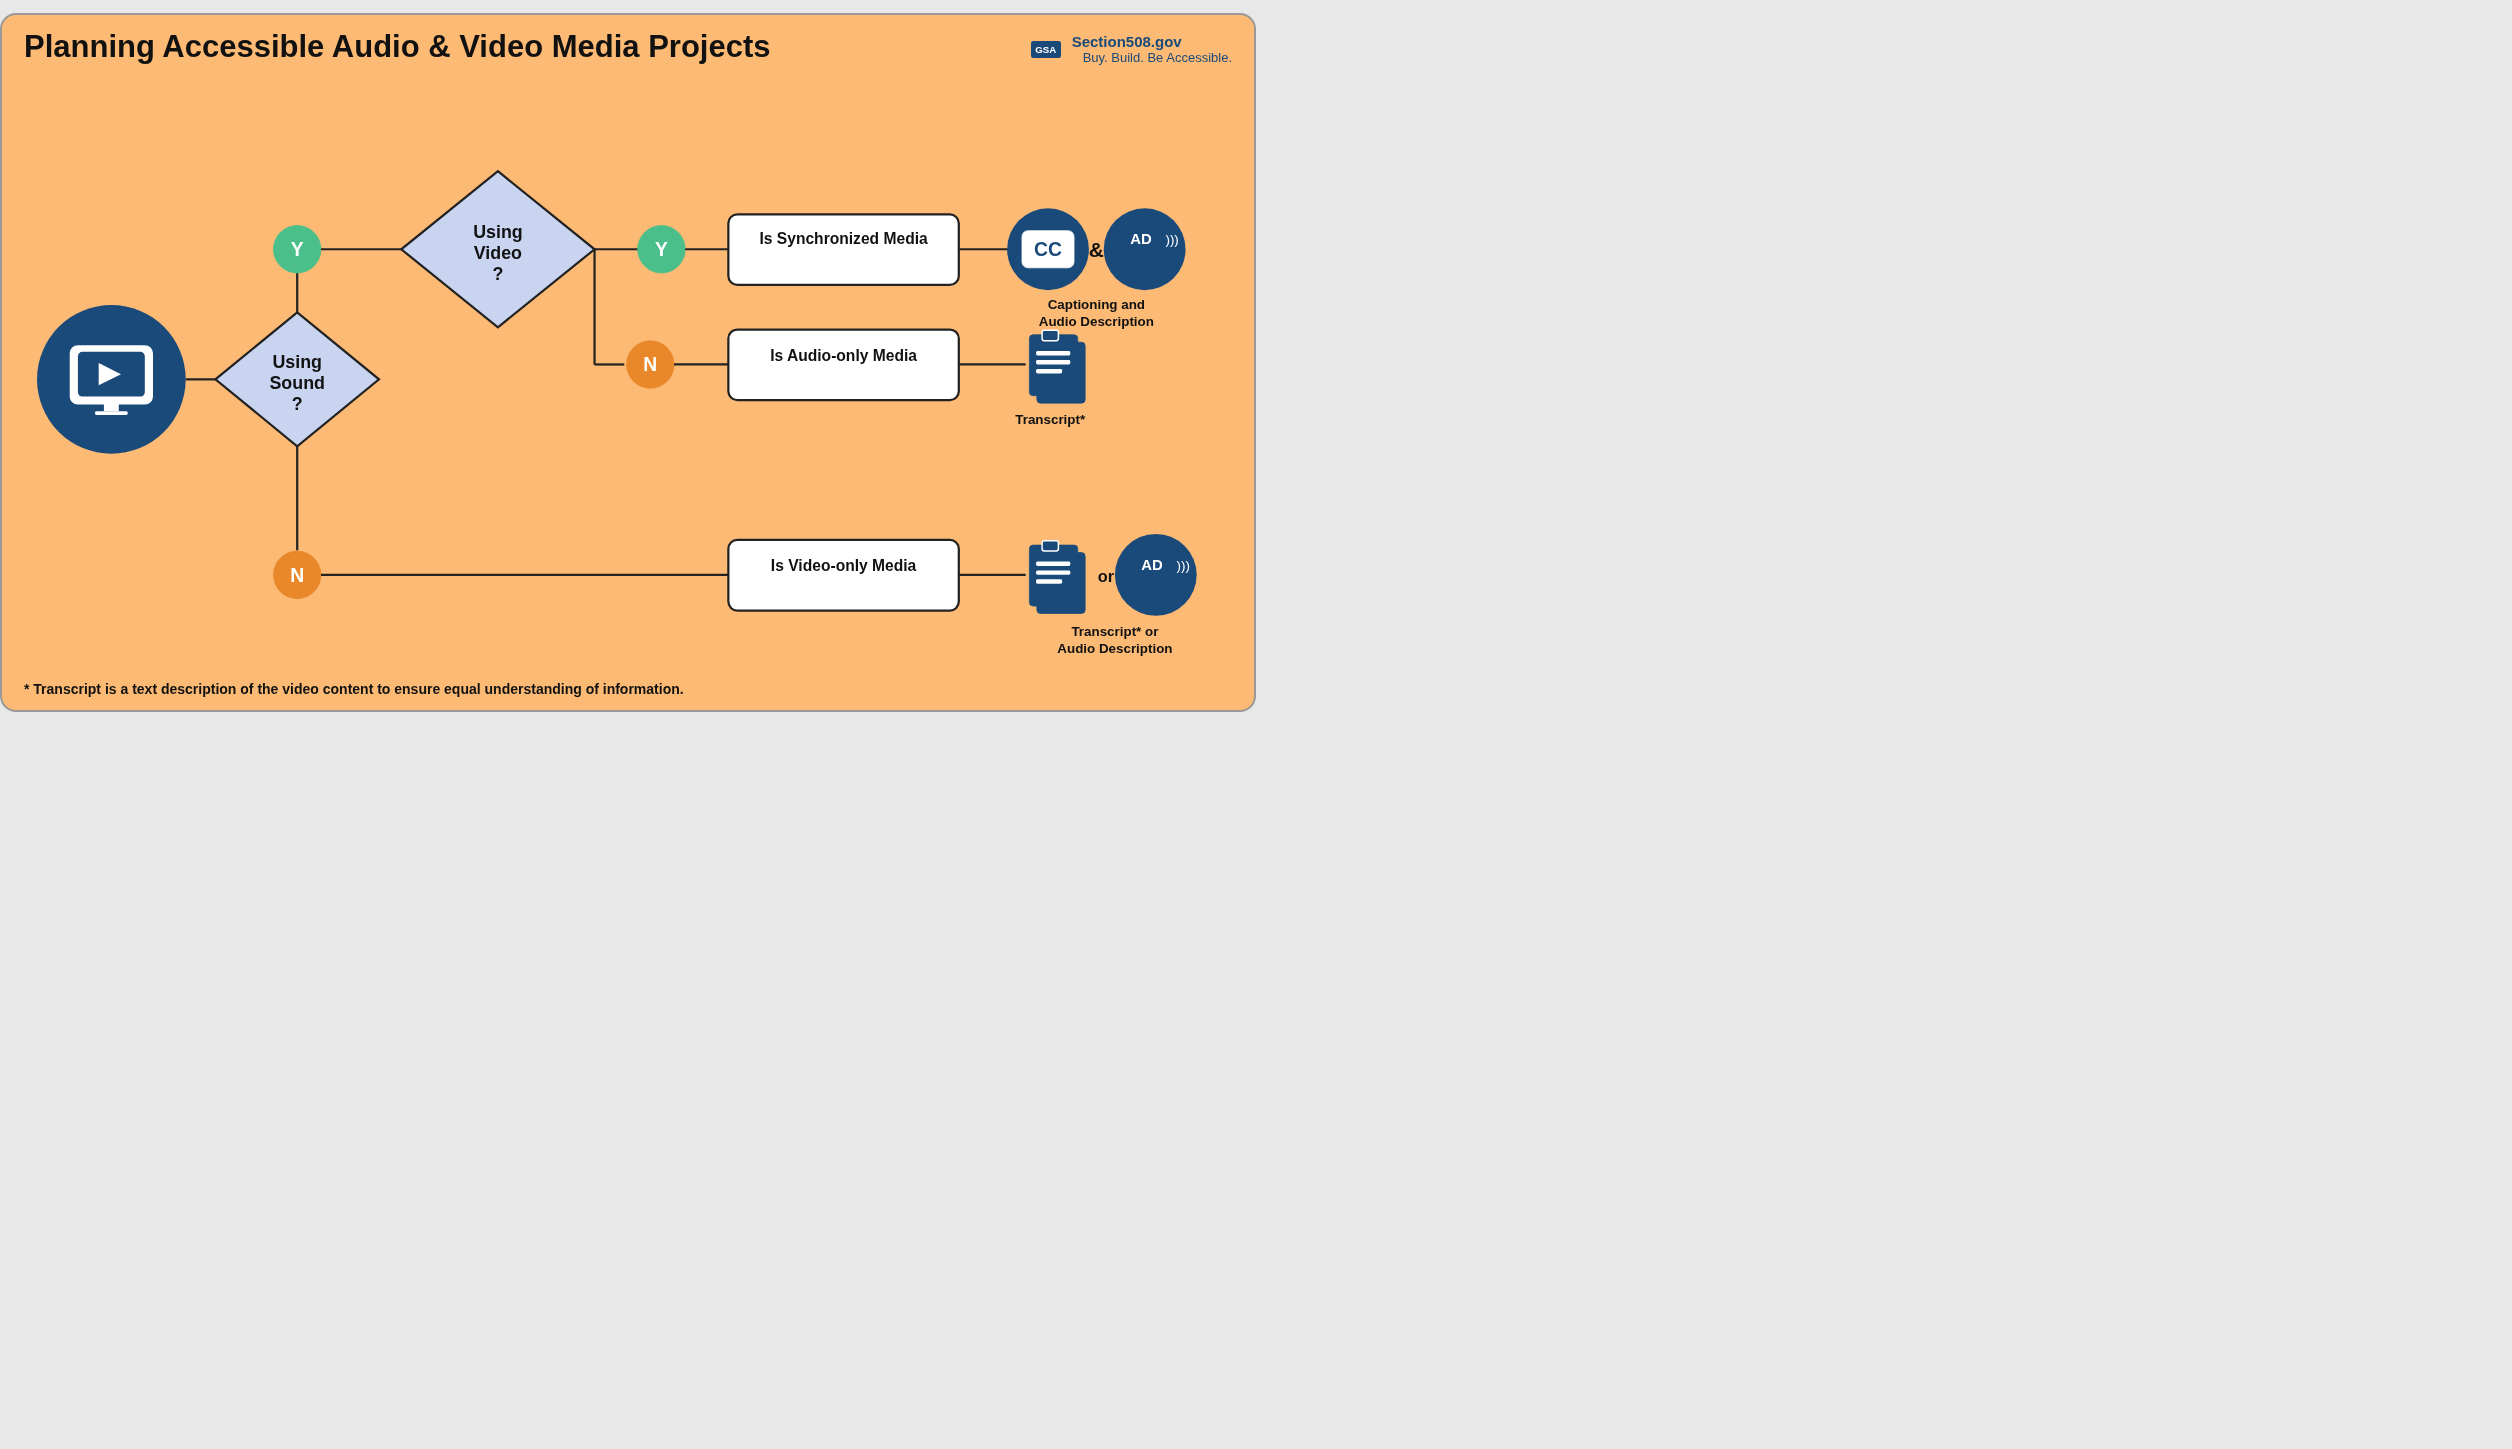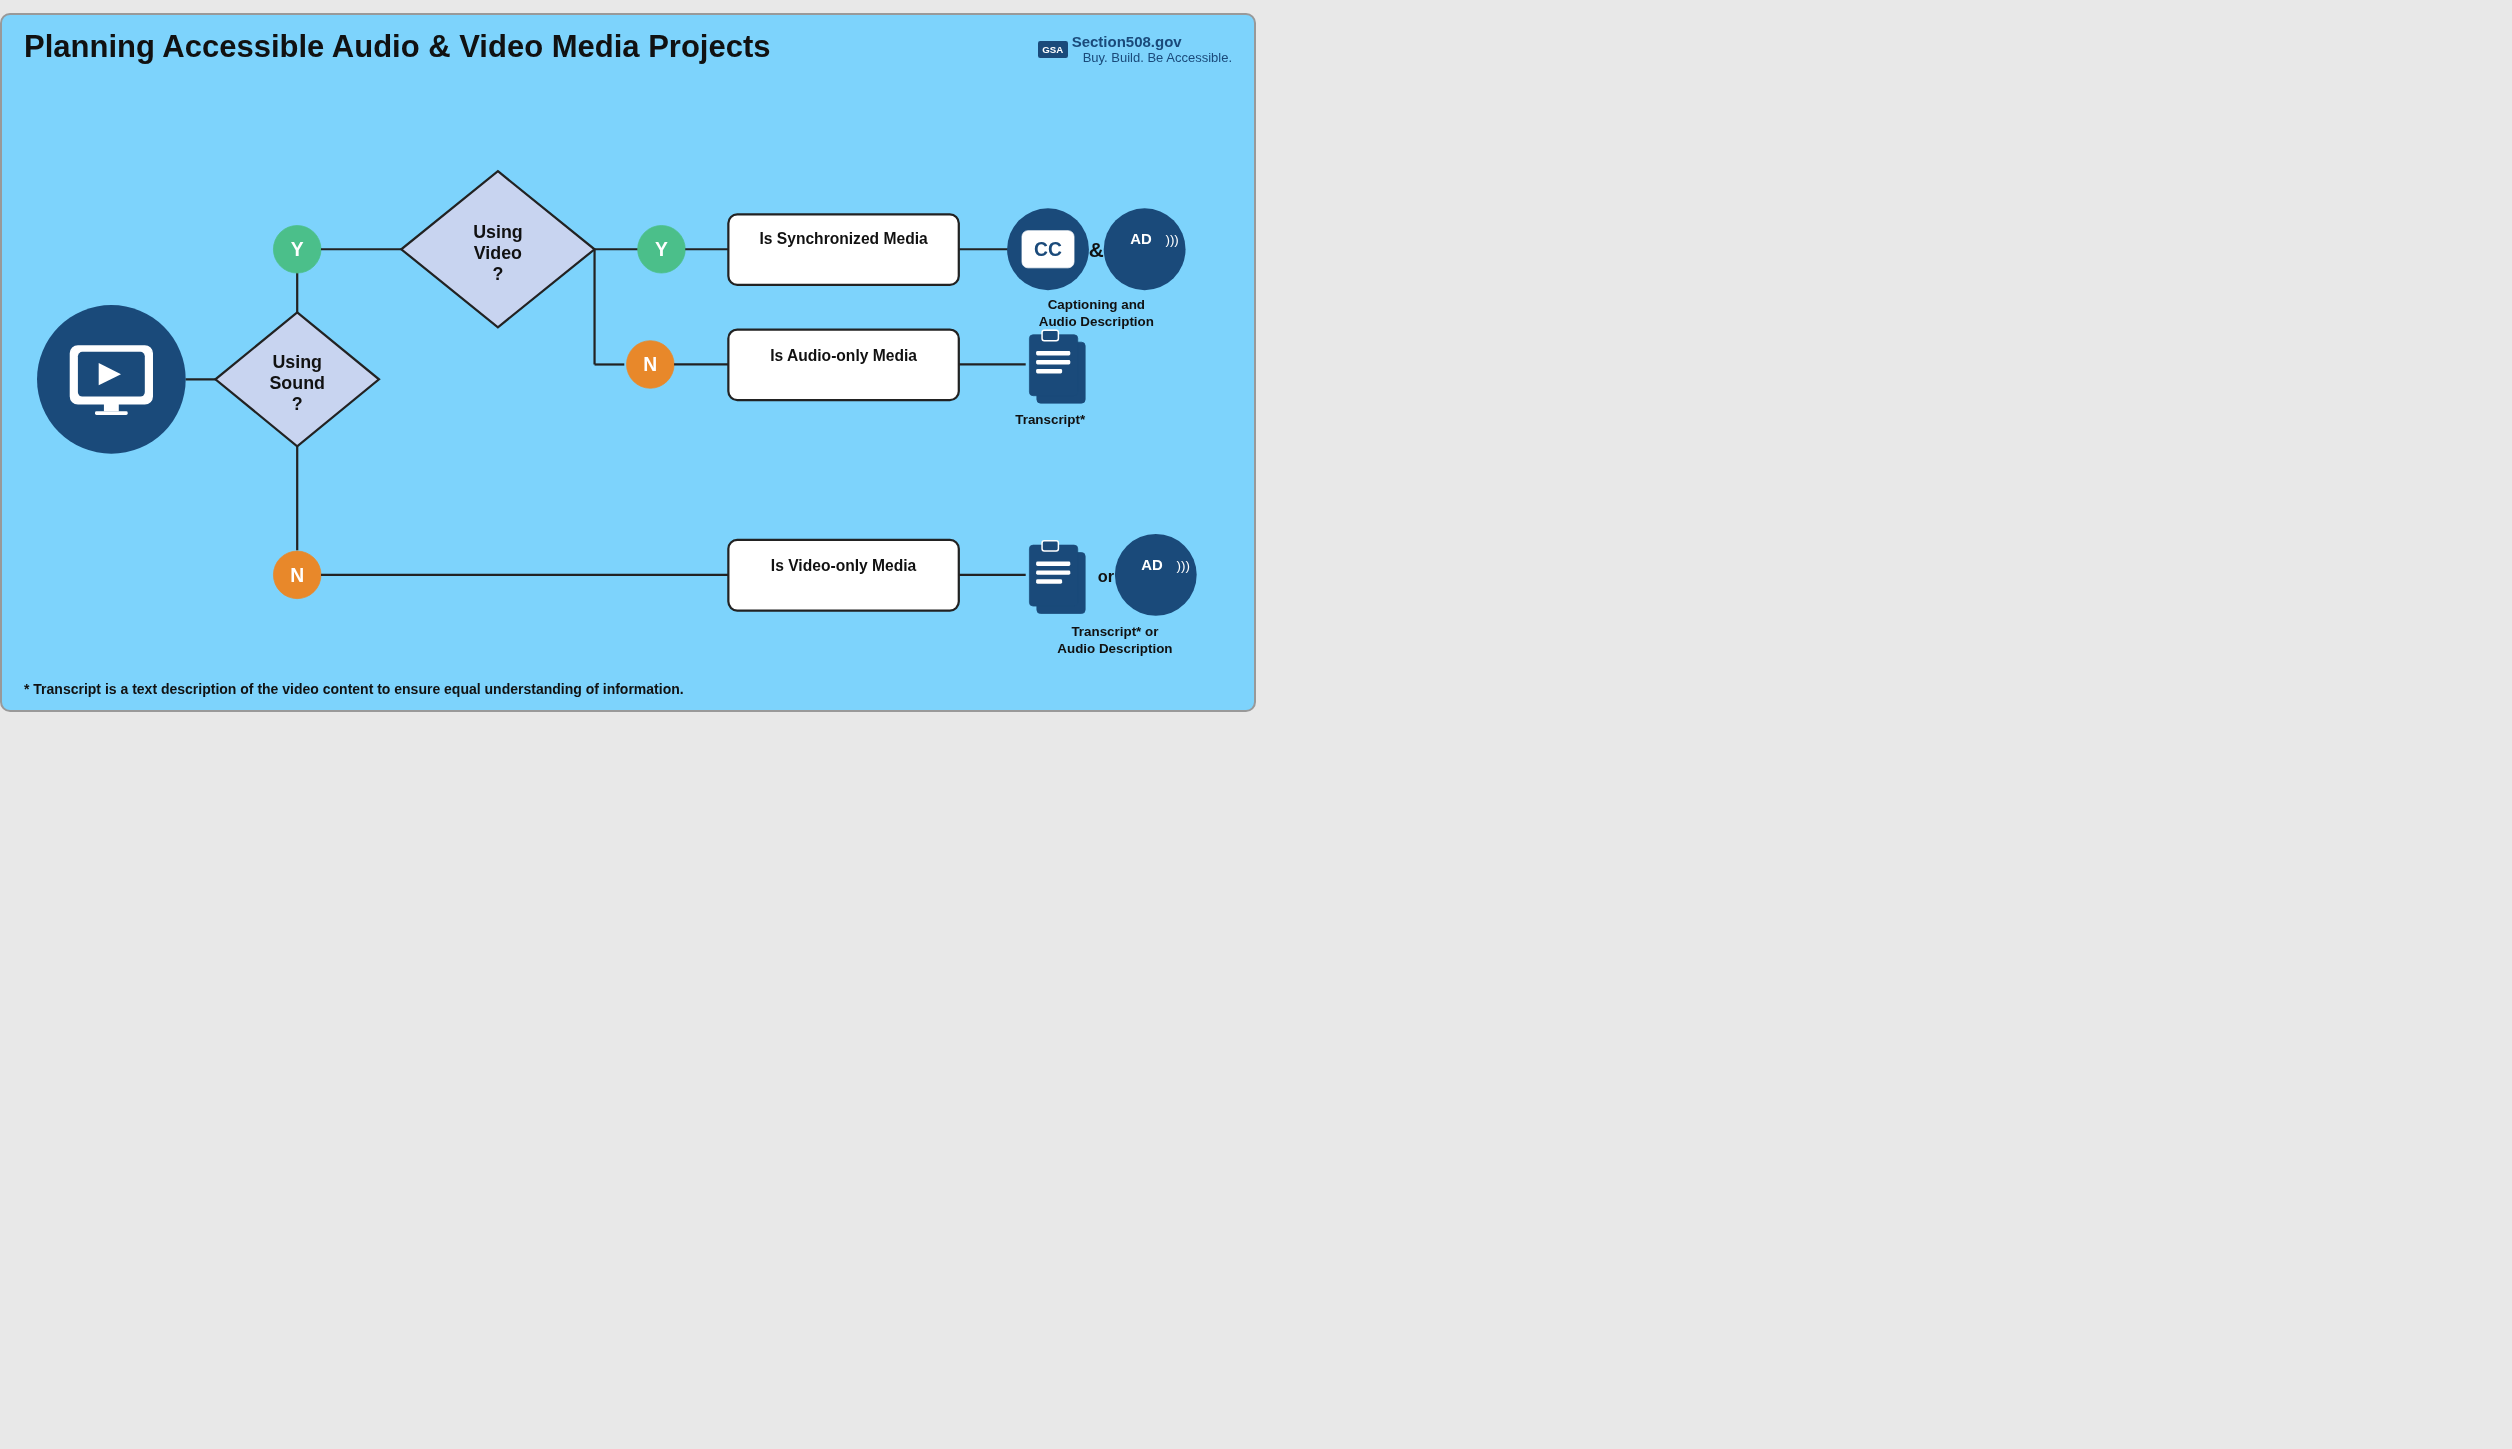--- a/index.html
+++ b/index.html
@@ -6,44 +6,44 @@
     body {
       background: #e8e8e8;
       font-family: Arial, sans-serif;
       width: 1256px;
       height: 725px;
       display: flex;
       align-items: center;
       justify-content: center;
     }
     .diagram-container {
-      background: #7dd3fc;
+      background: #fdba74;
       width: 1466px;
       height: 699px;
       border: 2.2px solid #999;
-      border-radius: 10px;
+      border-radius: 16px;
       position: relative;
       padding: 15px 22px;
     }
     .title-area {
       display: flex;
       align-items: flex-start;
       justify-content: space-between;
       margin-bottom: 7.4px;
     }
     .main-title {
       font-size: 31px;
       font-weight: 900;
       color: #111;
       line-height: 1.1;
     }
     .logo-area {
       display: flex;
       align-items: center;
-      gap: 4px;
+      gap: 11px;
       margin-top: 3px;
     }
     .gsa-badge {
       background: #1a4a7a;
       color: white;
       font-size: 9.7px;
       font-weight: bold;
       padding: 3px 4.5px;
       border-radius: 2.2px;
     }

